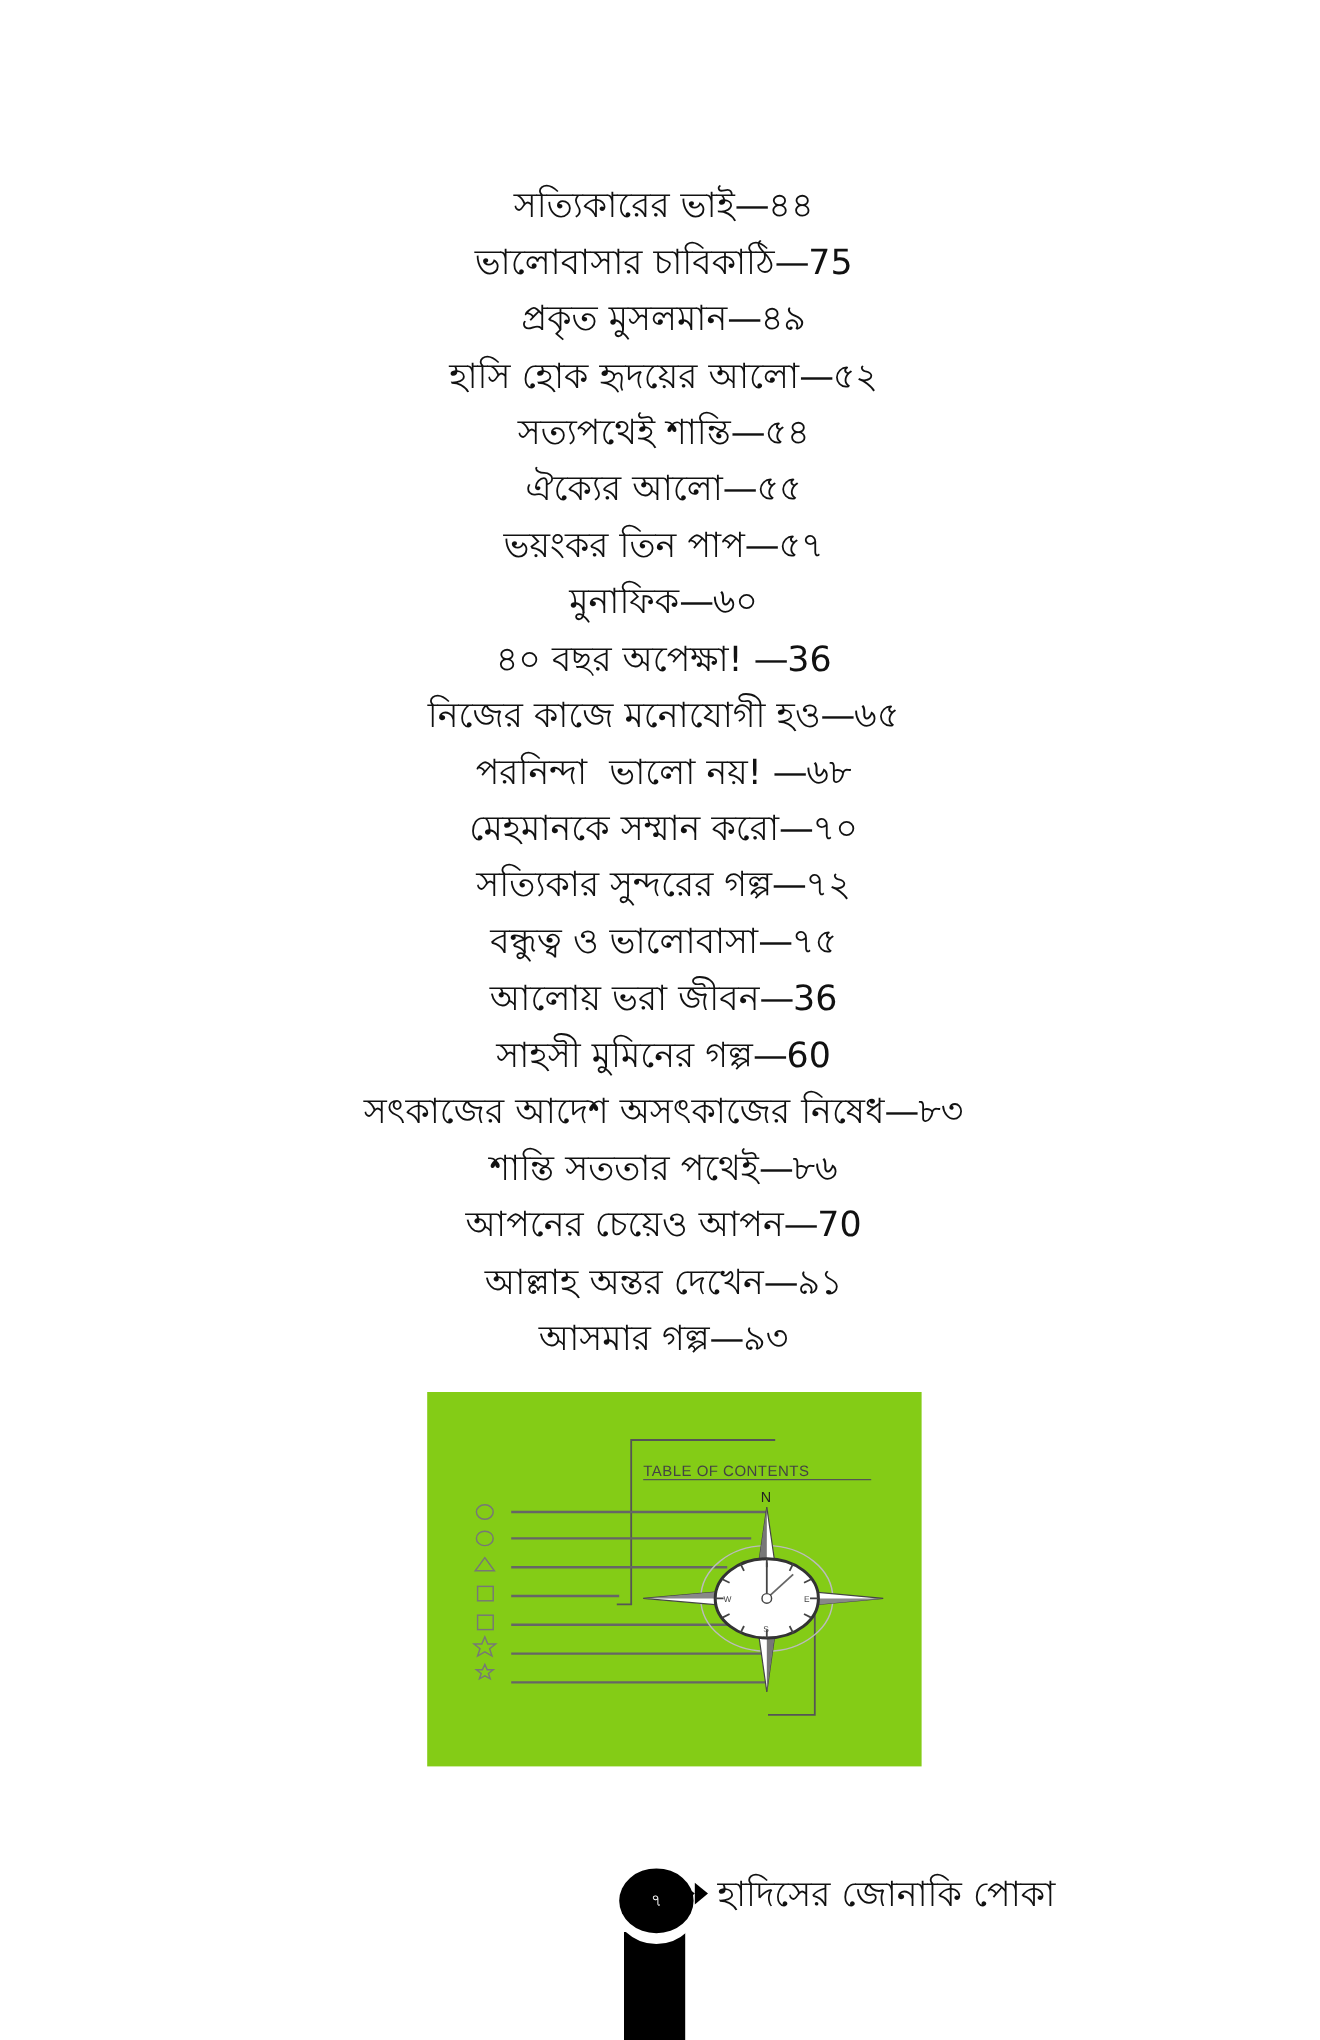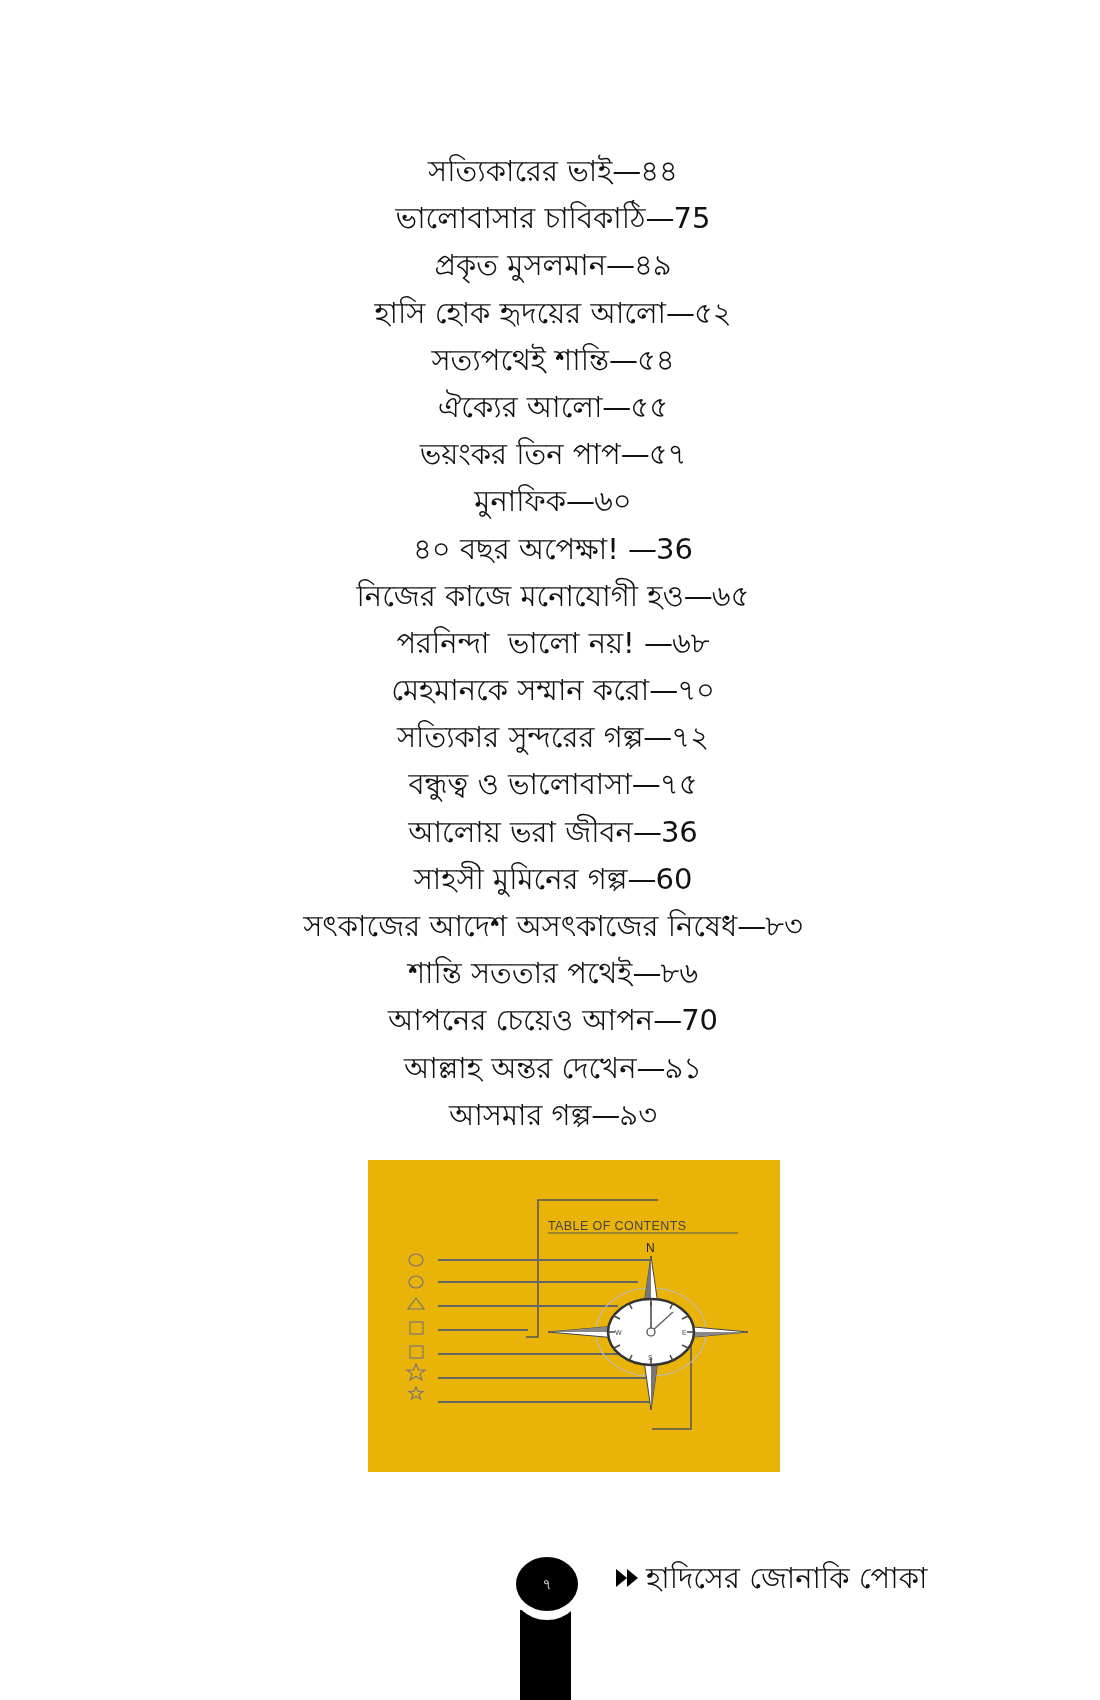--- a/index.html
+++ b/index.html
@@ -29,25 +29,25 @@
       height: 47.2px;
       line-height: 47.2px;
       font-size: 29px;
       white-space: pre;
       color: #111111;
     }
     .toc-item .dash { letter-spacing: -1px; }
 
     .illustration {
       position: absolute;
-      left: 368px;
+      left: 356px;
       top: 1160px;
       width: 412px;
       height: 312px;
-      background: #eab308;
+      background: #84cc16;
     }
     .illustration svg { display: block; }
 
     .footer-bar {
       position: absolute;
       left: 520px;
       top: 1610px;
       width: 51px;
       height: 90px;
       background: #000000;
@@ -69,21 +69,21 @@
       height: 54px;
       border-radius: 50%;
       background: #000000;
       color: #ffffff;
       font-size: 14px;
       line-height: 54px;
       text-align: center;
     }
     .running-title {
       position: absolute;
-      left: 616px;
+      left: 568px;
       top: 1558px;
       height: 40px;
       line-height: 40px;
       font-size: 29px;
       color: #111111;
       white-space: nowrap;
       display: flex;
       align-items: center;
       gap: 8px;
     }

